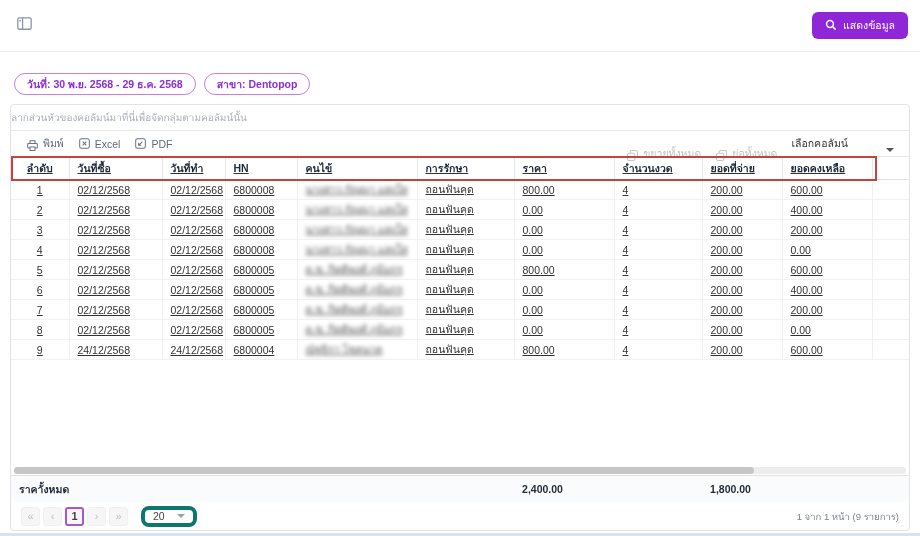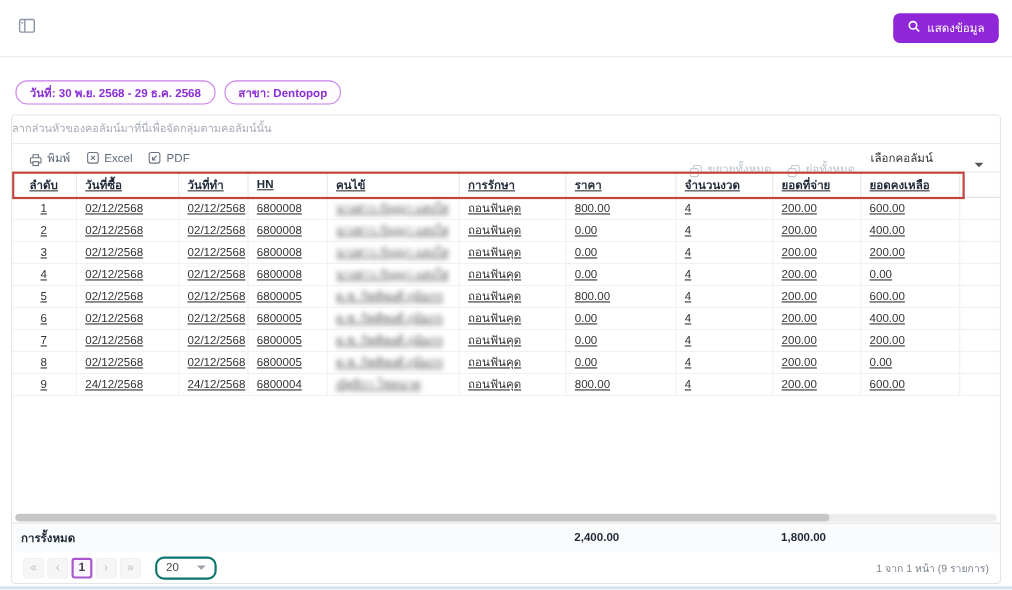--- a/index.html
+++ b/index.html
@@ -66,21 +66,21 @@
   
   .summary { flex:none; border-top:1px solid #e2e2e2; background:#fafbfc; }
   .summary td { height:26px; font-weight:bold; color:#1f2937; border-right:none; border-bottom:none; }
 
   
   .pager { flex:none; height:28px; display:flex; align-items:center; padding:0 10px; gap:3px; }
   .pbtn { width:19px; height:19px; background:#f6f6f6; border:1px solid #f0f0f0; border-radius:3px;
           display:flex; align-items:center; justify-content:center; color:#b9bec6;
           font-size:11px; cursor:pointer; }
   .pbtn.current { background:#faf5ff; border:2px solid #a956cf; color:#444; font-weight:bold; }
-  .page-size { margin-left:10px; width:56px; height:21px; border:2px solid #0f766e; border-radius:8px;
+  .page-size { margin-left:10px; width:56px; height:21px; border:4px solid #0f766e; border-radius:8px;
                display:flex; align-items:center; justify-content:space-between; padding:0 8px;
                color:#444; font-size:10.5px; background:#fff; cursor:pointer; }
   .page-size .caret-down { border-top-color:#9aa1ab; margin-left:0; }
   .pager-info { margin-left:auto; font-size:9.5px; color:#7a8391; }
 
   .bottom-line { position:absolute; left:0; right:0; bottom:0; height:3px; background:#d6e4f2; }
 </style>
 </head>
 <body>
 
@@ -340,21 +340,21 @@
           <col style="width:120px">
           <col style="width:97px">
         <col style="width:100px">
           <col style="width:88px">
           <col style="width:80px">
         <col style="width:90px">
           <col>
       </colgroup>
       <tbody>
           <tr>
-        <td colspan="6" class="al-l">การรั้งหมด</td>
+        <td colspan="6" class="al-l">ราคาั้งหมด</td>
         <td class="al-r">2,400.00</td>
         <td></td>
         <td class="al-r">1,800.00</td>
         <td></td>
         <td class="filler"></td>
       </tr>
     </tbody>
       </table>
   </div>
 

